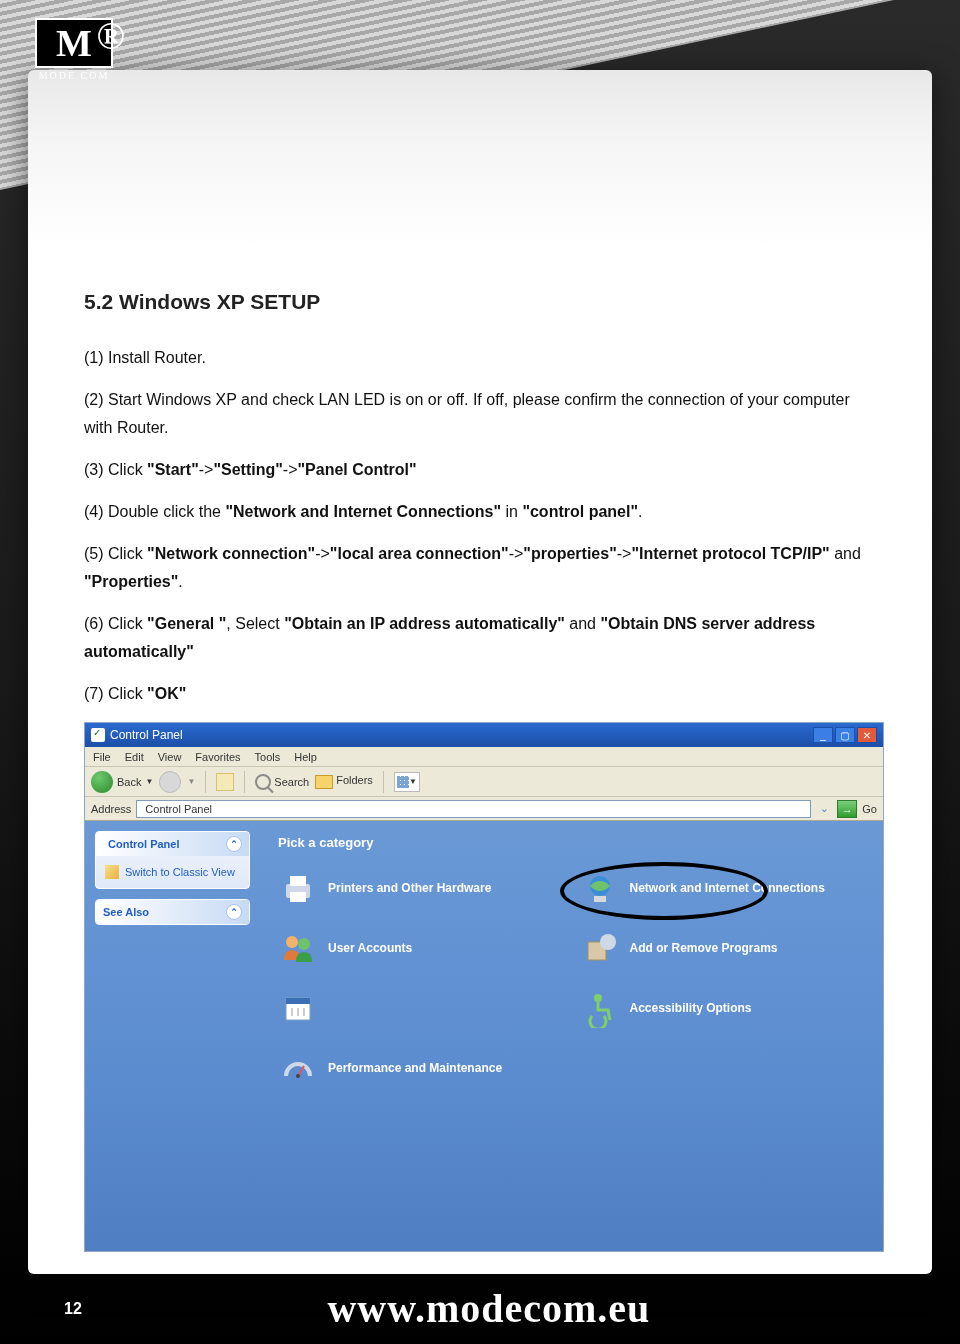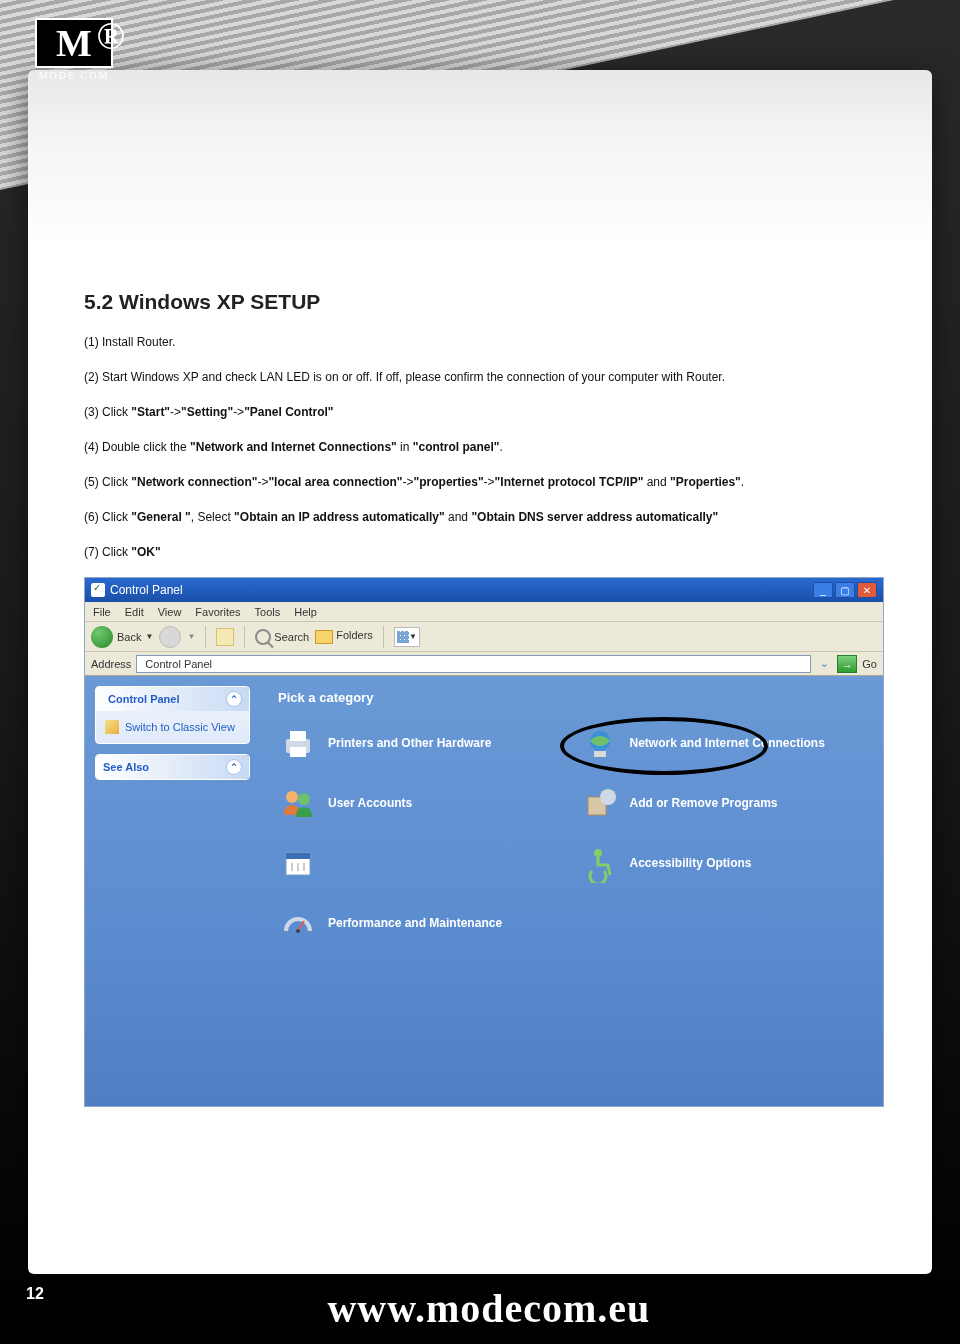--- a/index.html
+++ b/index.html
@@ -9,22 +9,22 @@
   .hatch::before{content:"";position:absolute;inset:0;background:repeating-linear-gradient(180deg,#d8d8d8 0 4px,#a8a8a8 4px 8px);transform:skewY(-12deg) translateY(-40px);transform-origin:top left;}
   
   .logo{position:absolute;top:18px;left:35px;z-index:5;}
   .logo .mbox{width:78px;height:50px;background:#000;border:2px solid #fff;display:flex;align-items:center;justify-content:center;position:relative;}
   .logo .mbox span{font-family:Georgia,serif;font-size:38px;font-weight:bold;color:#fff;}
   .logo .reg{position:absolute;top:-6px;right:-14px;color:#fff;font-size:12px;}
   .logo .name{color:#fff;font-size:10px;letter-spacing:2px;font-family:Georgia,serif;margin-top:2px;text-align:center;}
   
   .page{position:absolute;top:70px;left:28px;right:28px;bottom:70px;background:linear-gradient(180deg,#e8e8e8 0%,#f5f5f5 6%,#fff 15%,#fff 100%);border-radius:6px;padding:220px 56px 40px;box-shadow:0 6px 30px rgba(0,0,0,0.5);}
   
-  h2{font-size:21px;font-weight:700;margin-bottom:18px;color:#222;}
-  p.text{font-size:12px;line-height:1.75;color:#111;margin-bottom:14px;}
+  h2{font-size:21px;font-weight:700;margin-bottom:30px;color:#222;}
+  p.text{font-size:16px;line-height:1.75;color:#111;margin-bottom:14px;}
   b{font-weight:700;}
   
   .shot{margin-top:14px;border:1px solid #8fa6c6;background:#e9f0f9;font-size:11px;color:#dfeaf6;width:800px;}
   .titlebar{background:linear-gradient(180deg,#2a6ad0 0%,#1b4fa8 100%);color:#fff;height:24px;display:flex;align-items:center;padding:0 6px;font-size:12px;}
   .titlebar .ticon{width:14px;height:14px;background:#fff;border-radius:2px;margin-right:5px;display:inline-block;position:relative;}
   .titlebar .ticon::after{content:"✓";color:#1b6f2c;font-size:10px;position:absolute;top:-1px;left:2px;}
   .titlebar .spacer{flex:1;}
   .winbtns{display:flex;gap:2px;}
   .winbtn{width:20px;height:16px;background:#3b7fe6;border:1px solid #1b4fa8;color:#fff;font-size:10px;display:flex;align-items:center;justify-content:center;}
   .winbtn.red{background:#e25a3a;color:#fff;}
@@ -63,21 +63,21 @@
   
   .main{flex:1;padding:14px 18px;color:#fff;}
   .main h1{font-family:Arial;font-size:13px;font-weight:700;margin-bottom:18px;}
   .cats{display:grid;grid-template-columns:1fr 1fr;row-gap:20px;column-gap:16px;}
   .cat{display:flex;align-items:center;gap:10px;font-size:12px;font-weight:700;}
   .cic{width:40px;height:40px;display:flex;align-items:center;justify-content:center;}
   .cic svg{width:40px;height:40px;}
   .circle{position:relative;}
   .circle::after{content:"";position:absolute;width:200px;height:50px;border:4px solid #000;border-radius:50%;left:-20px;top:-6px;pointer-events:none;}
   
-  .footer{position:absolute;bottom:12px;left:0;right:0;display:flex;align-items:flex-start;padding:0 26px;color:#fff;}
+  .footer{position:absolute;bottom:12px;left:0;right:0;display:flex;align-items:center;padding:0 64px;color:#fff;}
   .footer .pnum{font-size:16px;font-weight:700;}
   .footer .url{flex:1;text-align:center;font-family:Georgia,'Times New Roman',serif;font-size:40px;font-weight:700;letter-spacing:1px;}
 </style>
 </head>
 <body>
 
 <div class="hatch"></div>
 
 <div class="logo">
   <div class="mbox">

